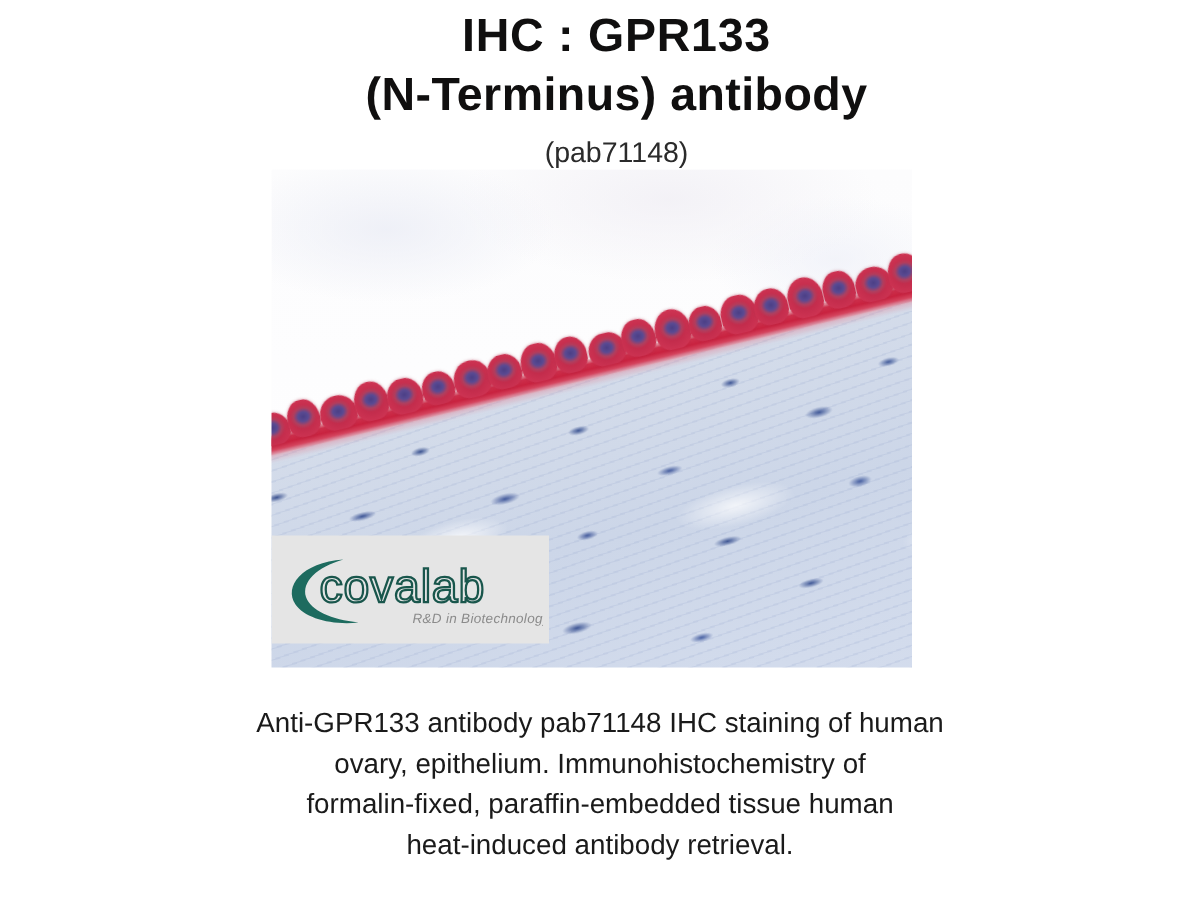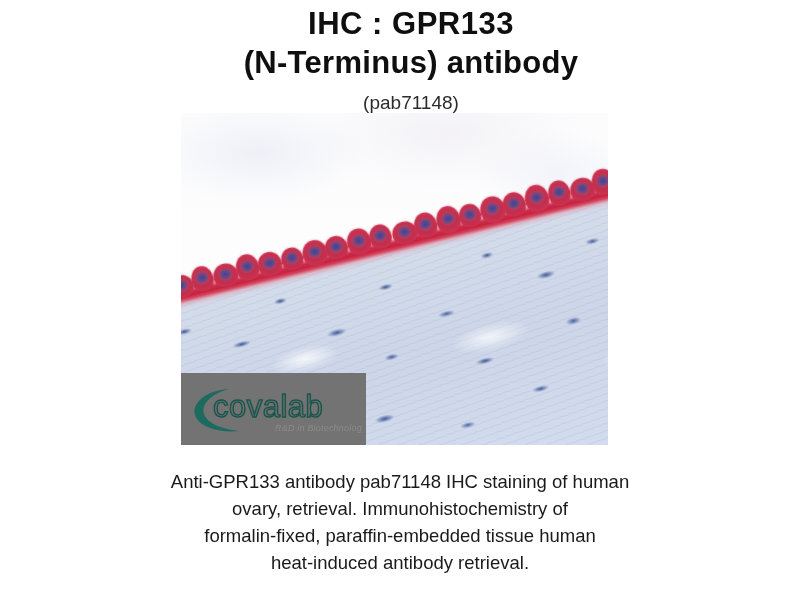--- a/index.html
+++ b/index.html
@@ -190,24 +190,24 @@
       radial-gradient(ellipse 9px 8px at 50% 46%, #4b3f86 0%, #5a4a92 38%, rgba(150,90,120,0.35) 72%, rgba(190,60,90,0) 100%),
       radial-gradient(ellipse 13px 13px at 50% 52%, #b13a5c 0%, #c32c4c 55%, #cd3352 100%);
     box-shadow: 0 0 2px rgba(170,40,70,0.5);
     filter: blur(0.25px);
   }
 
   
   .logo-box {
     position: absolute;
     left: 0px;
-    top: 260px;
+    top: 244px;
     width: 185px;
     height: 72px;
-    background: #737373;
+    background: #e5e5e5;
     overflow: hidden;
   }
   .logo-inner {
     position: absolute;
     left: 6px;
     top: 8px;
     width: 175px;
     height: 58px;
   }
   .logo-svg { display: block; }
@@ -281,18 +281,18 @@
             <text x="88" y="50" font-family="'Liberation Sans', sans-serif" font-size="9" font-style="italic" fill="#8b8b8b" letter-spacing="0.2">R&amp;D in Biotechnology</text>
           </svg>
         </div>
       </div>
 
     </div>
   </div>
 
   <div class="caption">
     <span class="cap-line">Anti-GPR133 antibody pab71148 IHC staining of human</span>
-    <span class="cap-line">ovary, retrieval. Immunohistochemistry of</span>
+    <span class="cap-line">ovary, epithelium. Immunohistochemistry of</span>
     <span class="cap-line">formalin-fixed, paraffin-embedded tissue human</span>
     <span class="cap-line">heat-induced antibody retrieval.</span>
   </div>
 
 </div>
 
 </body></html>

